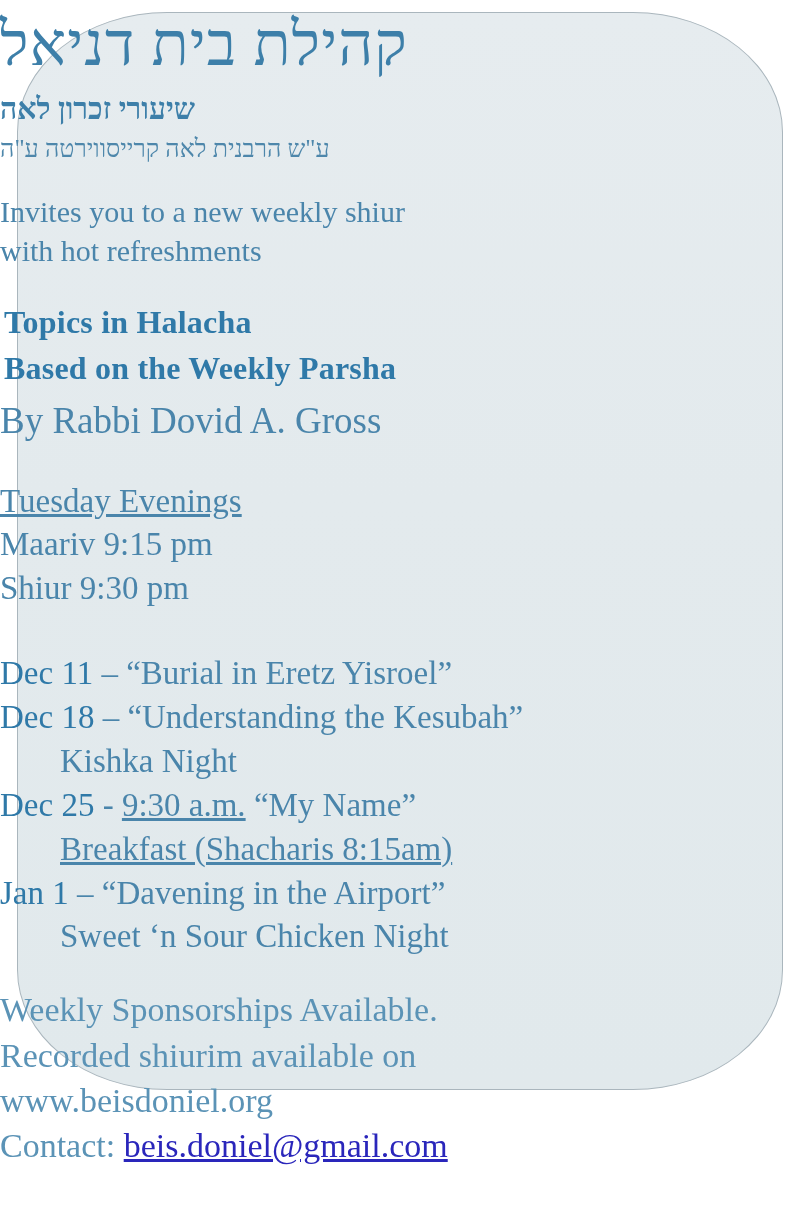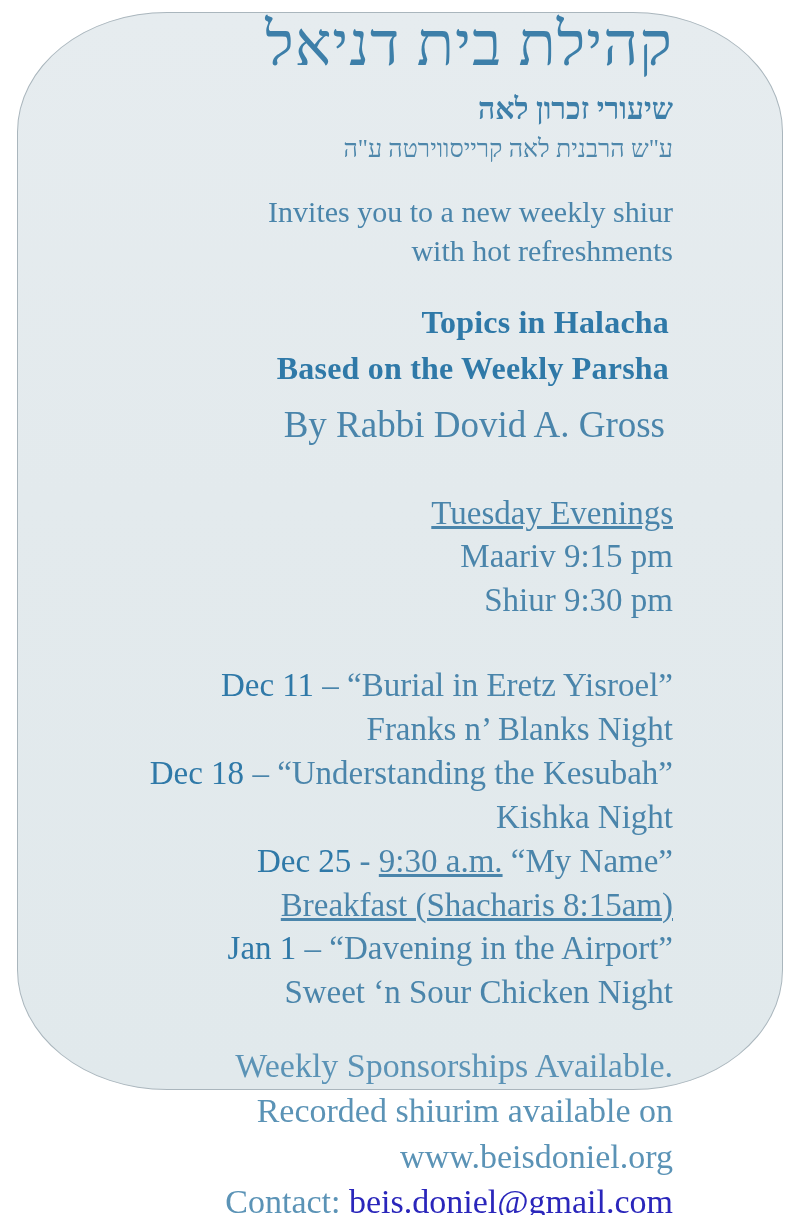--- a/index.html
+++ b/index.html
@@ -30,21 +30,21 @@
     border-bottom-right-radius: 150px 120px;
     box-sizing: border-box;
   }
 
   #content {
     position: absolute;
     left: 0;
     top: 0;
     width: 673px;
     height: 1215px;
-    text-align: right;
+    text-align: left;
   }
 
   .rtl { direction: rtl; unicode-bidi: bidi-override; }
 
   
   .heb-title {
     margin: 0;
     padding-top: 14px;
     font-size: 61px;
     line-height: 1.02;
@@ -82,21 +82,21 @@
   .headline {
     margin: 4px;
     padding-top: 26px;
     font-size: 32px;
     line-height: 1.42;
     font-weight: 700;
     color: #2f79a8;
     letter-spacing: 0.2px;
   }
   .byline {
-    margin: 8px;
+    margin: 0;
     padding-top: 4px;
     font-size: 37px;
     line-height: 1.2;
     font-weight: 400;
     color: #4a85ab;
   }
 
   
   .times {
     margin: 0;
@@ -159,21 +159,20 @@
     <div>
       <span class="u">Tuesday Evenings</span>
     </div>
     <div>Maariv 9:15 pm</div>
     <div>Shiur 9:30 pm</div>
   </div>
 
   <div class="datelist" id="datelist">
       <div>
         <div class="row"><span class="dt">Dec 11</span><span> – </span><span>“Burial in Eretz Yisroel”</span></div>
-        <div class="sub-row"><span>Franks n’ Blanks Night</span></div>
       </div>
       <div>
         <div class="row"><span class="dt">Dec 18</span><span> – </span><span>“Understanding the Kesubah”</span></div>
         <div class="sub-row"><span>Kishka Night</span></div>
       </div>
       <div>
         <div class="row"><span class="dt">Dec 25</span><span> - </span><span class="u">9:30 a.m.</span> <span>“My Name”</span></div>
         <div class="sub-row"><span class="u">Breakfast (Shacharis 8:15am)</span></div>
       </div>
       <div>

